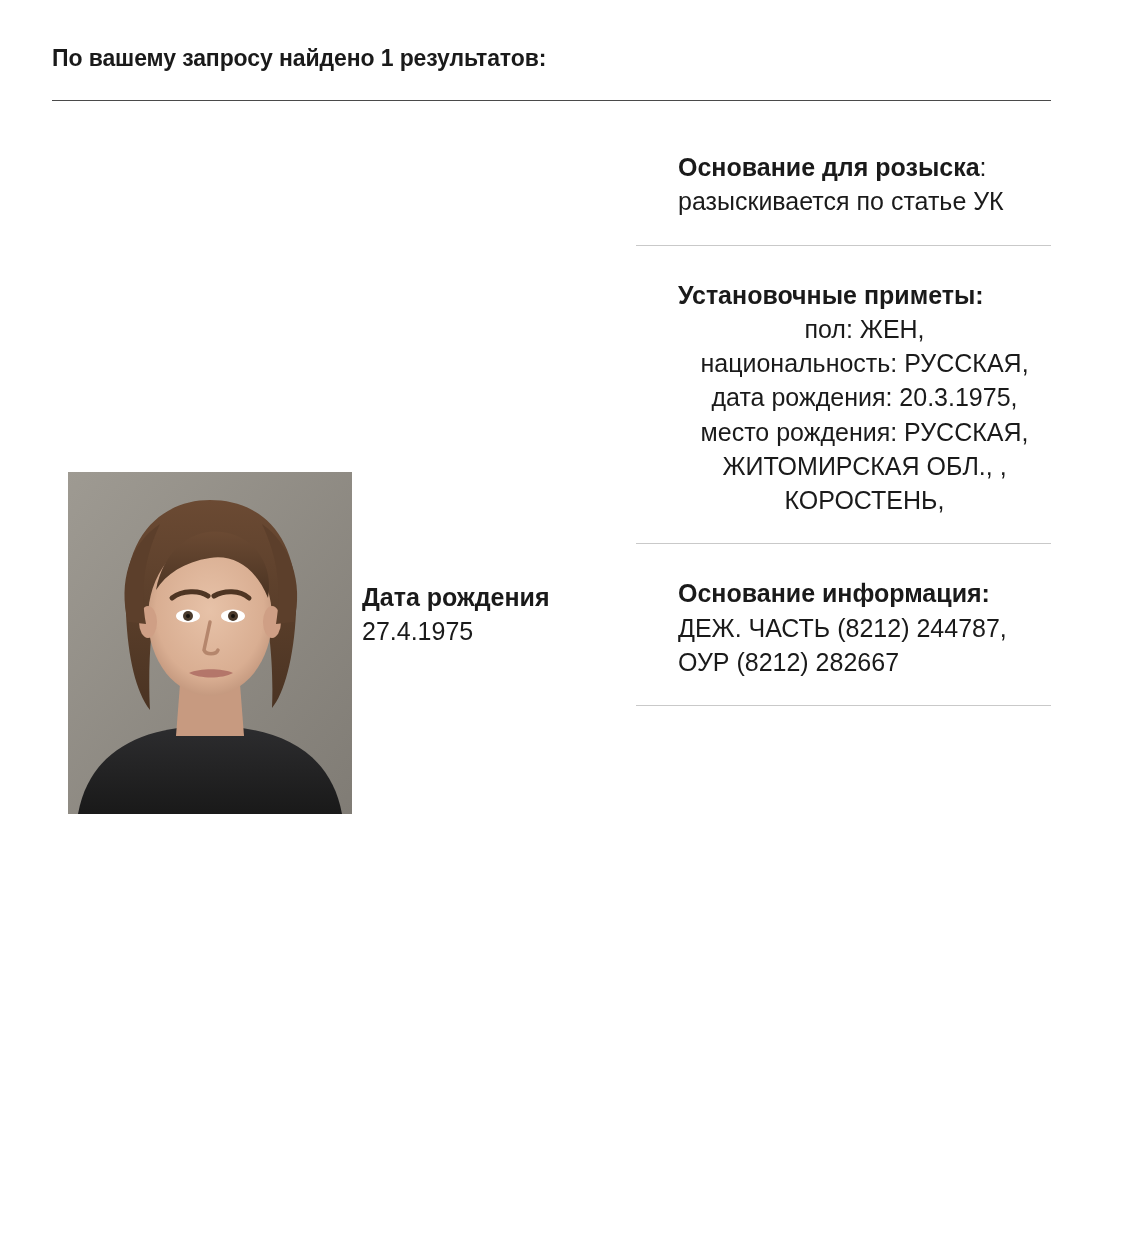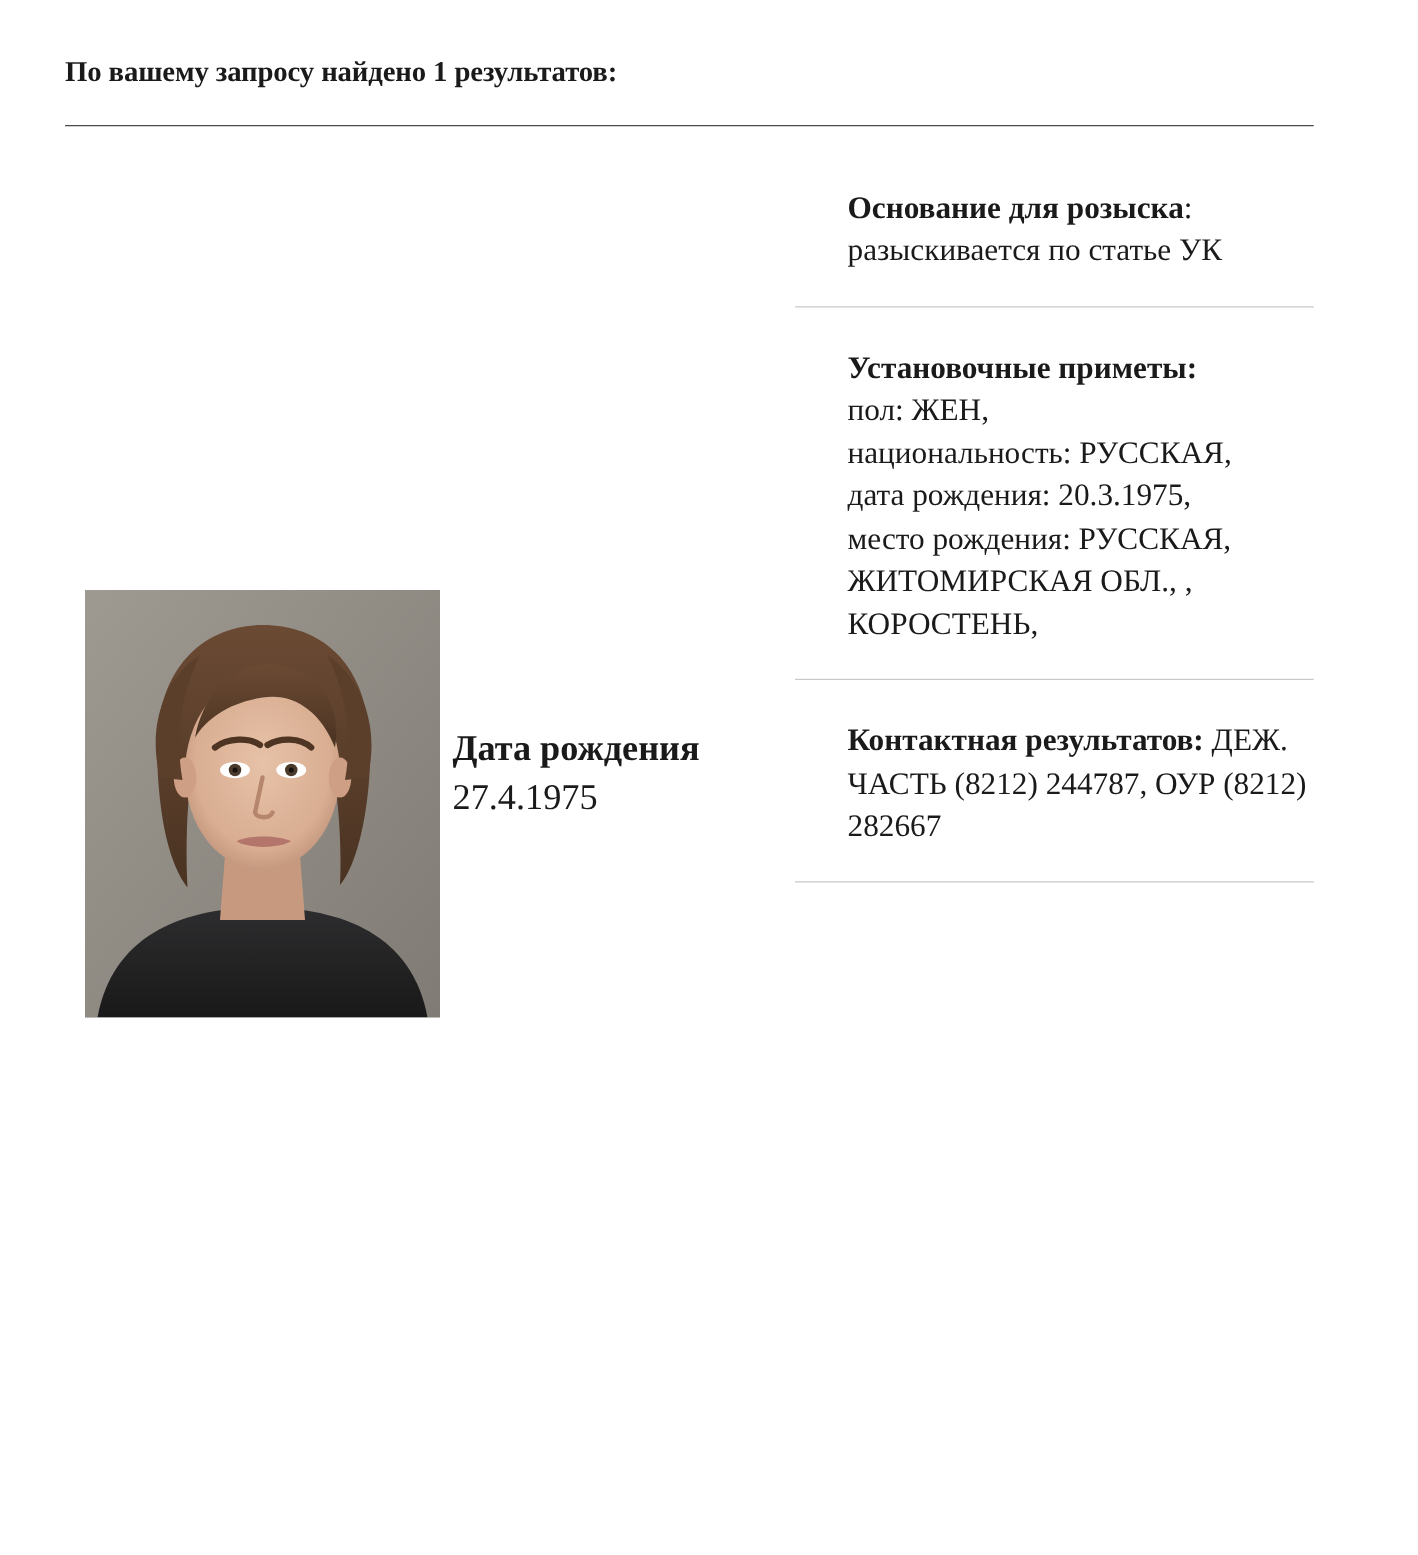--- a/index.html
+++ b/index.html
@@ -14,21 +14,20 @@
     color: #1a1a1a;
     -webkit-font-smoothing: antialiased;
   }
 
   .page {
     position: relative;
     width: 924px;
     min-height: 1244px;
     box-sizing: border-box;
     padding: 16px;
-    font-family: Liberation Serif, serif;
   }
 
   
   .results-header {
     position: absolute;
     left: 52px;
     top: 45px;
     width: 1000px;
     font-size: 23px;
     font-weight: bold;
@@ -69,21 +68,21 @@
     overflow: hidden;
     background: #8e8a83;
   }
   .photo svg { display: block; }
 
   .dob-block {
     position: absolute;
     left: 310px;
     top: 470px;
     width: 230px;
-    font-size: 29px;
+    font-size: 25px;
     line-height: 1.36;
     color: #1a1a1a;
   }
   .dob-label {
     font-weight: bold;
     display: block;
   }
   .dob-value {
     display: block;
     font-weight: normal;
@@ -115,20 +114,21 @@
 
   .data-list {
     margin: 0;
     padding: 0;
     list-style: none;
   }
   .data-list li {
     font-size: 25px;
     line-height: 1.37;
     color: #1a1a1a;
+    text-align: center;
   }
 
   .block-pad-1 { padding-top: 40px; }
   .block-pad-2 { padding-top: 4px; }
 </style>
 </head>
 <body>
 
 <div class="page">
 
@@ -212,20 +212,20 @@
         <ul class="data-list">
           <li>пол: ЖЕН,</li>
           <li>национальность: РУССКАЯ,</li>
           <li>дата рождения: 20.3.1975,</li>
           <li>место рождения: РУССКАЯ, ЖИТОМИРСКАЯ ОБЛ., , КОРОСТЕНЬ,</li>
         </ul>
       </div>
       <div class="field-rule"></div>
 
       <div class="field-block block-pad-2">
-        <span class="lbl">Контактная результатов:</span><span> ДЕЖ. ЧАСТЬ (8212) 244787, ОУР (8212) 282667</span>
+        <span class="lbl">Основание информация:</span><span> ДЕЖ. ЧАСТЬ (8212) 244787, ОУР (8212) 282667</span>
       </div>
       <div class="field-rule"></div>
 
     </div>
 
   </div>
 </div>
 
 </body></html>

